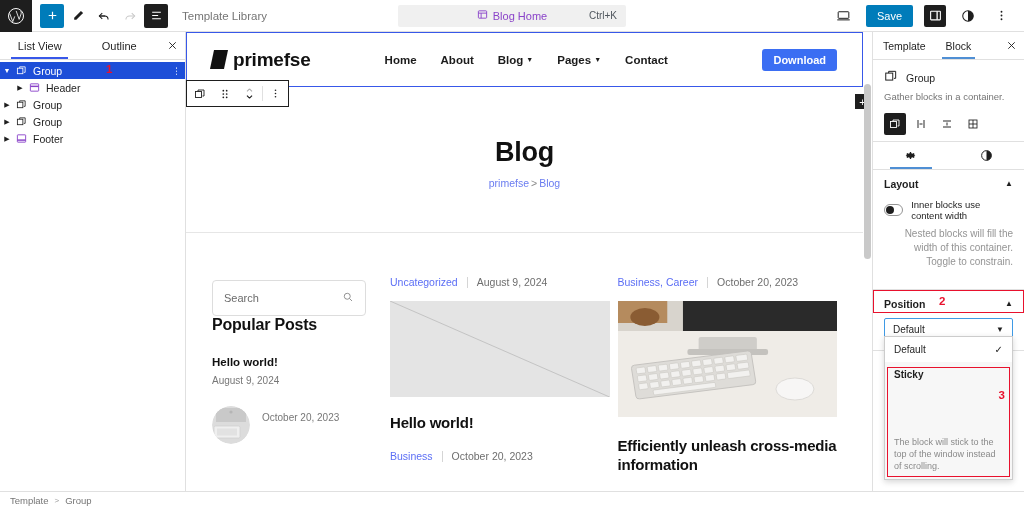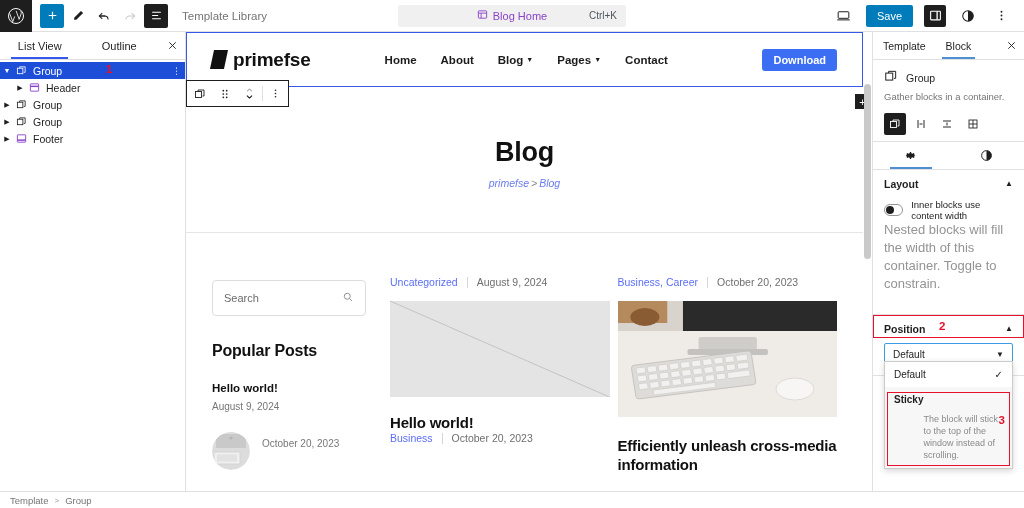--- a/index.html
+++ b/index.html
@@ -81,51 +81,51 @@
               color:#fff; display:flex; align-items:center; justify-content:center; font-size:11px; }
 
   .blocktoolbar { position:absolute; left:0px; top:48px; height:27px; background:#fff;
                   border:1px solid #1e1e1e; display:flex; align-items:stretch; z-index:5; }
   .bt-group { display:flex; align-items:center; }
   .bt-item { width:25px; display:flex; align-items:center; justify-content:center; color:#1e1e1e; }
   .bt-div { width:1px; background:#e0e0e0; margin:5px 0; }
 
   .page-head { position:absolute; left:0; right:9px; top:105px; text-align:center; }
   .page-title { font-size:27px; font-weight:bold; color:#111; letter-spacing:-0.3px; }
-  .breadcrumb { margin-top:9px; font-size:10.5px; color:#6a7cf0;font-style:italic; }
+  .breadcrumb { margin-top:9px; font-size:10.5px; color:#6a7cf0; }
   .breadcrumb .sep { color:#8a8a8a; margin:0 2px; }
   .hr-line { position:absolute; left:0; right:9px; top:200px; height:1px; background:#e6e6e6; }
 
   .content { position:absolute; left:0; right:9px; top:218px; bottom:0; display:flex; padding:0 26px; gap:0; }
   .col-side { width:154px; flex:0 0 154px; padding-top:30px; }
   .searchbox { height:36px; border:1px solid #ddd; border-radius:4px; display:flex;
                align-items:center; padding:0 11px; }
   .searchbox .ph { font-size:11px; color:#6b6b6b; }
   .searchbox .mag { margin-left:auto; color:#888; }
-  .pp-title { margin-top:26px; font-size:16px; font-weight:bold; color:#111; letter-spacing:-0.2px; }
+  .pp-title { font-size:16px; font-weight:bold; color:#111; letter-spacing:-0.2px; }
   .pp-first { margin-top:22px; }
   .pp-first .t { font-size:11.5px; font-weight:bold; color:#111; }
   .pp-first .d { margin-top:7px; font-size:10px; color:#777; }
   .pp-item { margin-top:20px; display:flex; gap:12px; align-items:flex-start; }
   .thumb { width:38px; height:38px; border-radius:50%; flex:0 0 38px; overflow:hidden; }
   .pp-item .t { font-size:11.5px; font-weight:bold; color:#111; line-height:1.35; }
   .pp-item .d { margin-top:6px; font-size:10px; color:#777; }
 
   .col-posts { flex:1 1 auto; display:flex; gap:8px; padding-left:24px; padding-top:26px; }
   .post { flex:1 1 0; min-width:0; }
   .post-meta { display:flex; align-items:center; font-size:10.5px; }
   .post-meta .cat { color:#5b6ef5; }
   .post-meta .bar { width:1px; height:11px; background:#d5d5d5; margin:0 9px; }
   .post-meta .date { color:#6e6e6e; }
   .post-img { margin-top:13px; width:100%; }
   .ph-img { height:96px; background:#e4e4e4; position:relative; overflow:hidden; }
   .ph-img svg { position:absolute; inset:0; }
   .post-title { margin-top:16px; font-size:15px; font-weight:bold; color:#111;
                 line-height:1.28; letter-spacing:-0.2px; }
-  .post-row2 { }
+  .post-row2 { margin-top:18px; }
   .vscroll { position:absolute; right:1px; top:52px; width:7px; height:175px;
              background:#c9c9c9; border-radius:4px; }
 
   
   .settings { width:152px; flex:0 0 152px; background:#fff; border-left:1px solid #e0e0e0;
               display:flex; flex-direction:column; position:relative; }
   .st-tabs { height:28px; display:flex; align-items:stretch; border-bottom:1px solid #e0e0e0; }
   .st-tab { padding:0 10px; display:flex; align-items:center; font-size:10.5px; color:#1e1e1e;
             position:relative; }
   .st-tab.active:after { content:""; position:absolute; left:6px; right:6px; bottom:0;
@@ -145,30 +145,30 @@
                           height:2px; background:#4f8fd4; }
   .panel { border-bottom:1px solid #e0e0e0; padding:8px 11px 20px; position:relative; }
   .panel-head { display:flex; align-items:center; }
   .panel-title { font-size:10.5px; font-weight:bold; color:#1e1e1e; }
   .panel-chev { margin-left:auto; font-size:8px; color:#1e1e1e; }
   .toggle-row { margin-top:9px; display:flex; align-items:center; gap:8px; }
   .toggle { width:23px; height:12px; border-radius:7px; border:1px solid #949494; background:#fff;
             display:flex; align-items:center; padding:1px; }
   .toggle .knob { width:8px; height:8px; border-radius:50%; background:#1e1e1e; }
   .toggle-lbl { font-size:9.5px; color:#1e1e1e; }
-  .help { font-size:13px; color:#949494; line-height:1.4; }
+  .help { margin-top:6px; font-size:10px; color:#949494; line-height:1.4;text-align:right; }
   .annot-box { position:absolute; border:1.6px solid #e8112d; pointer-events:none; }
   .select { margin-top:8px; height:24px; border:1px solid #3f9ae5; border-radius:2px;
             display:flex; align-items:center; padding:0 8px; font-size:10px; color:#1e1e1e; }
   .select .sv-chev { margin-left:auto; font-size:8px; color:#1e1e1e; }
   .dropdown { position:absolute; left:11px; right:11px; top:46px; background:#fff;
               border:1px solid #ccc; box-shadow:0 2px 6px rgba(0,0,0,.16); z-index:9; }
   .dd-opt { padding:7px 9px; font-size:10px; color:#1e1e1e; display:flex; align-items:flex-start; }
   .dd-opt .check { margin-left:auto; font-size:10px; color:#1e1e1e; }
-  .dd-opt.sticky { flex-direction:row; background:#f7f7f7; }
+  .dd-opt.sticky { flex-direction:column; background:#f7f7f7;gap:37px; }
   .dd-sticky-title { font-size:10px; color:#1e1e1e; font-weight:bold; }
   .dd-sticky-desc { margin-top:19px; font-size:9px; color:#8a8a8a; line-height:1.35; }
 
   
   .bottombar { height:17px; flex:0 0 17px; border-top:1px solid #e0e0e0; display:flex;
                align-items:center; padding-left:10px; gap:6px; font-size:9.5px; color:#757575;
                background:#fff; }
   .bottombar .sep { font-size:8px; color:#9a9a9a; }
 </style>
 </head>

